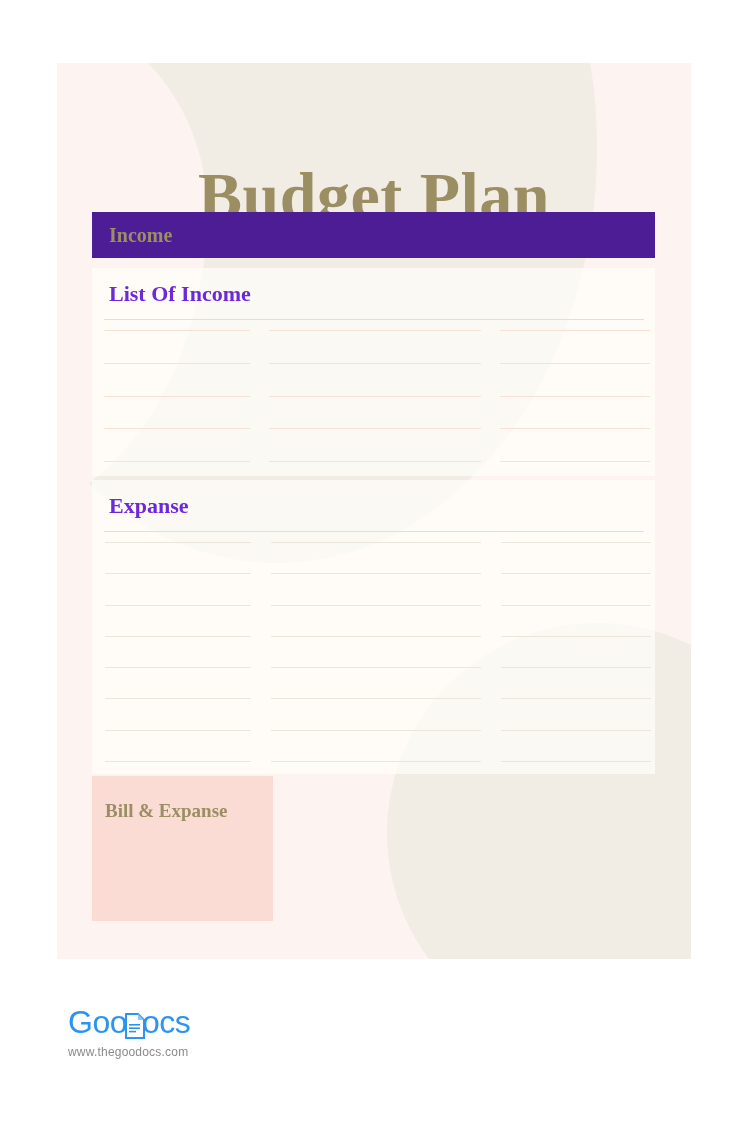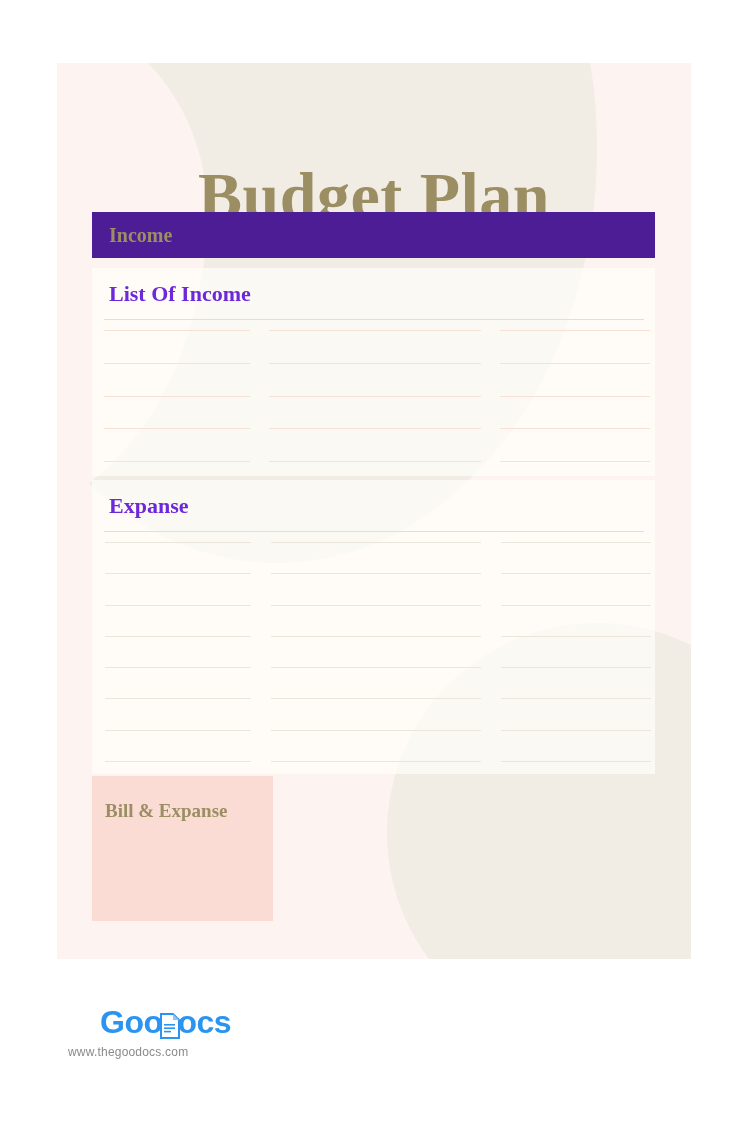--- a/index.html
+++ b/index.html
@@ -202,25 +202,24 @@
   #brand {
     position: absolute;
     left: 68px;
     top: 8px;
   }
   #brand-wordmark {
     display: flex;
     align-items: center;
     font-family: "Liberation Sans", sans-serif;
     font-size: 32px;
-    font-weight: 700;
+    font-weight: 400;
     color: #2b93f0;
     letter-spacing: -0.5px;
     height: 38px;
-    margin-left: 32px;
   }
   #brand-doc-icon {
     position: relative;
     width: 20px;
     height: 26px;
     margin: 0 -3px 0 -2px;
     top: 1px;
   }
   #brand-url {
     margin-top: 4px;

